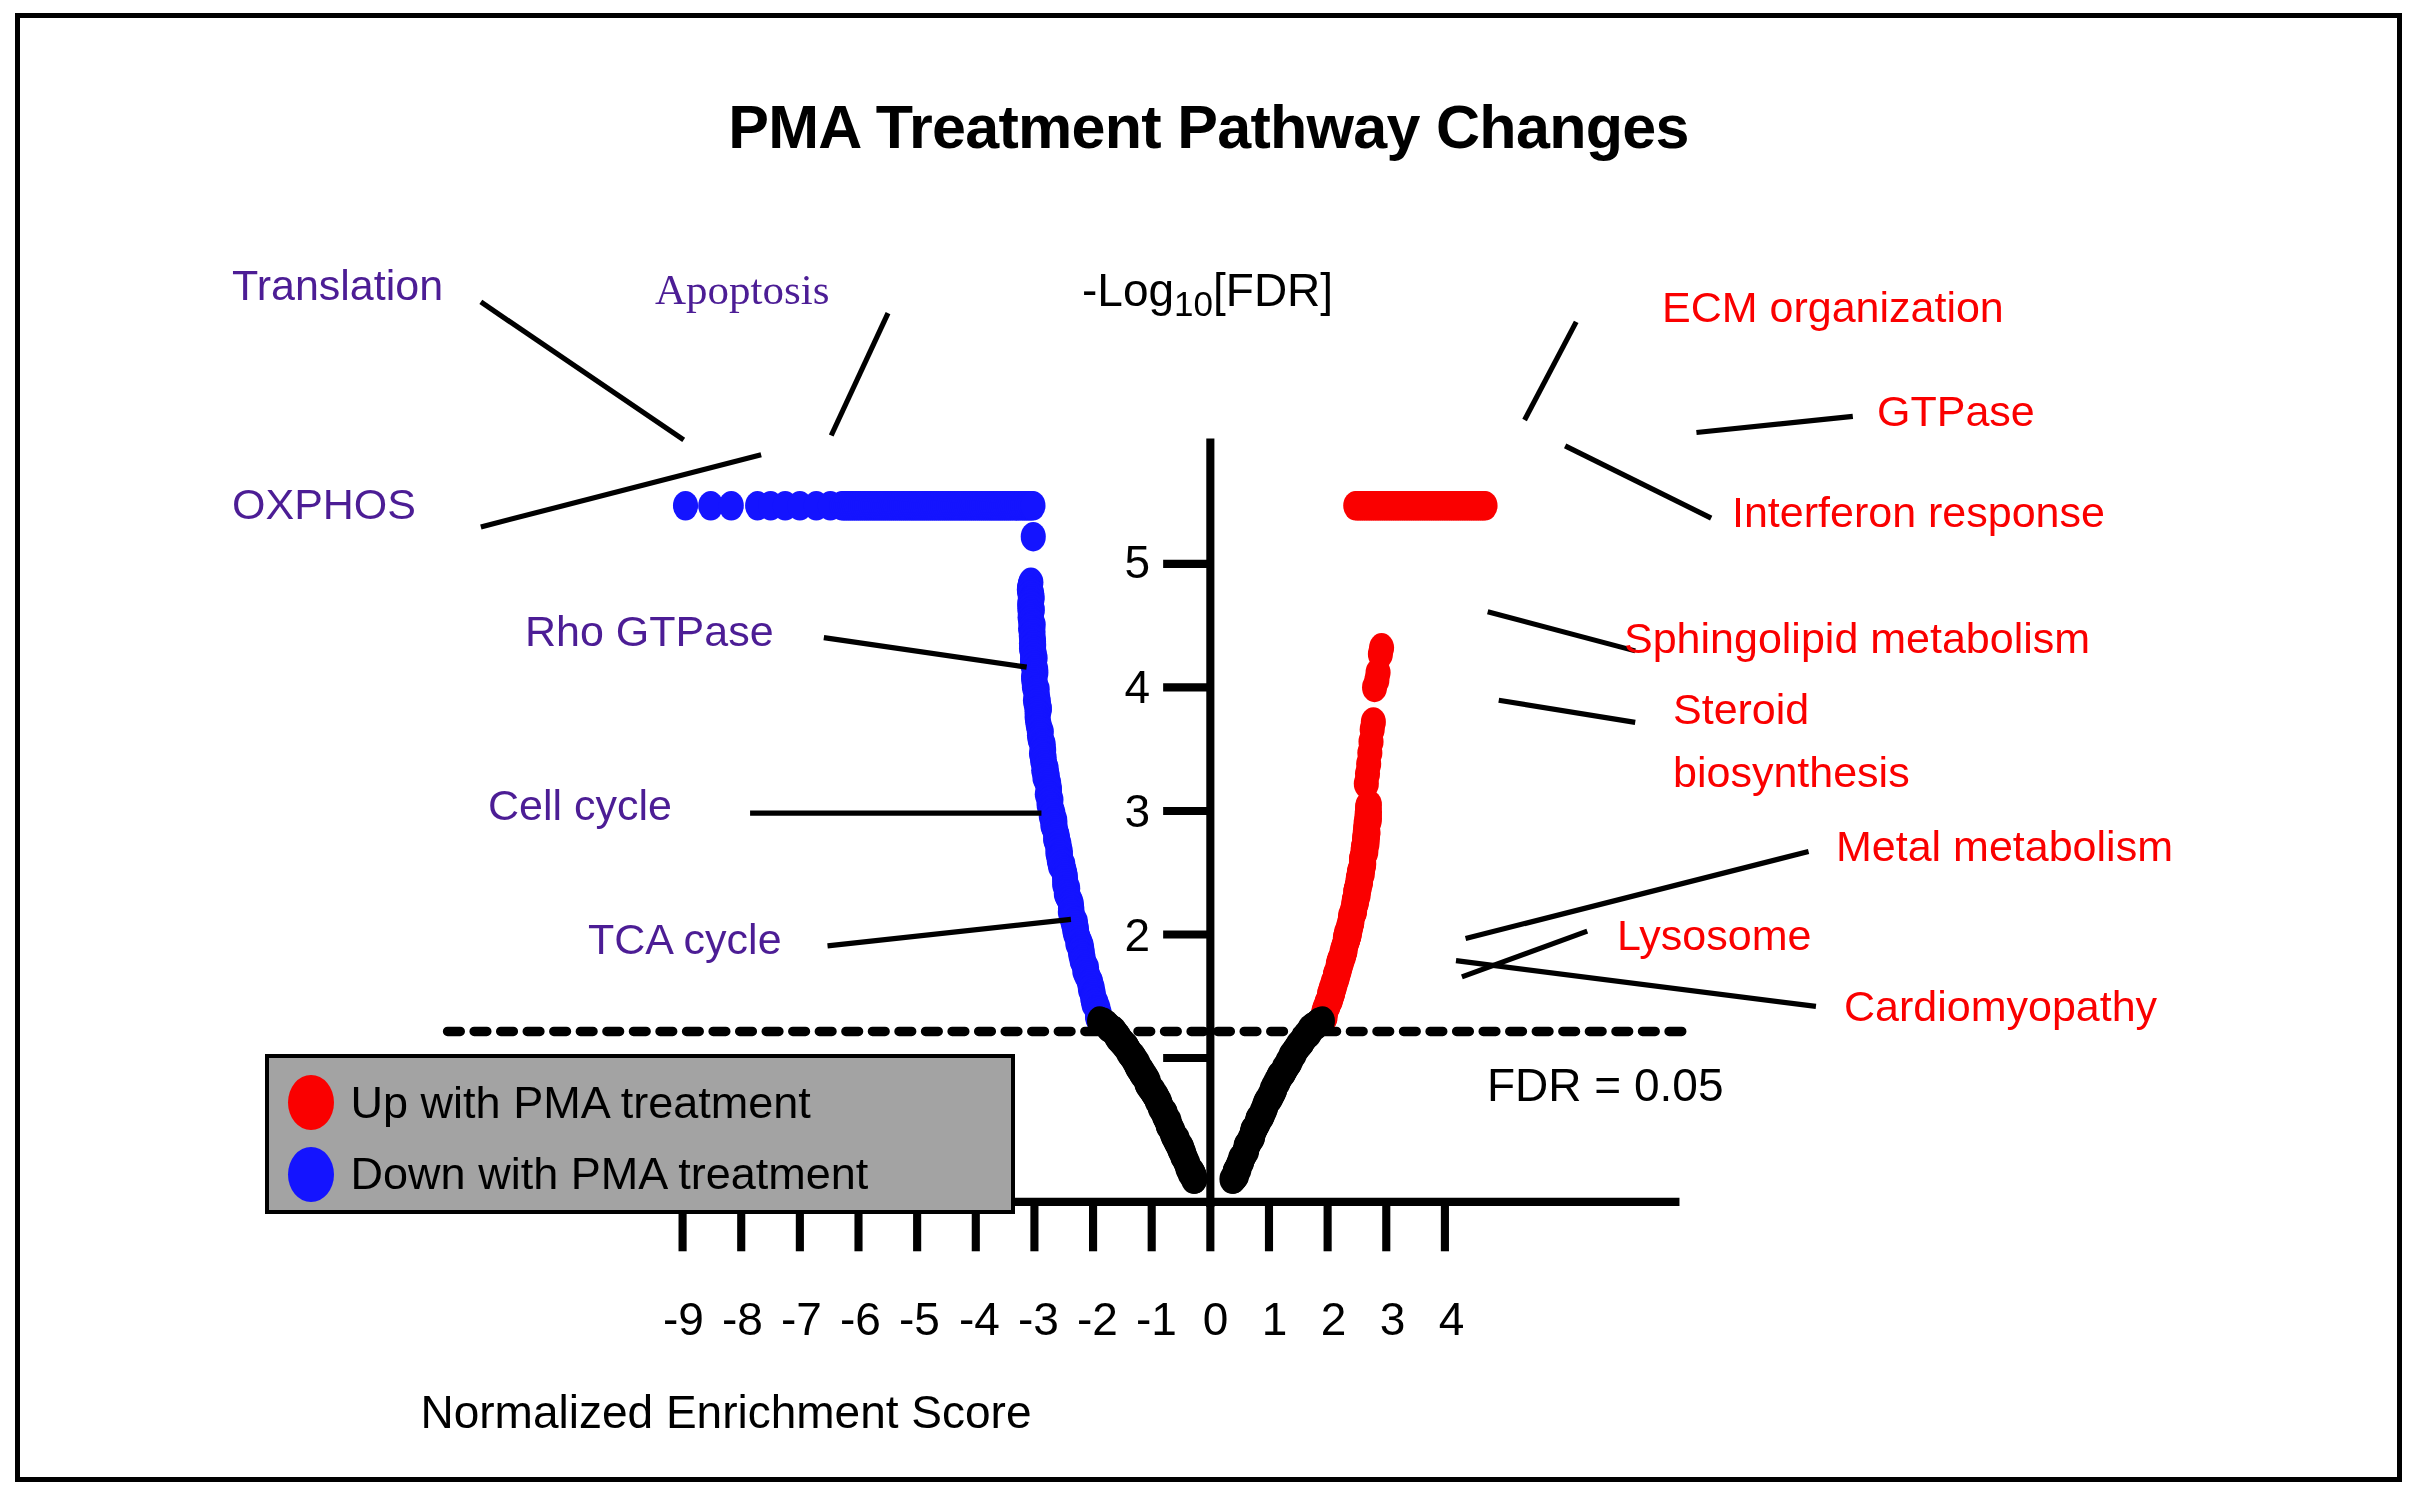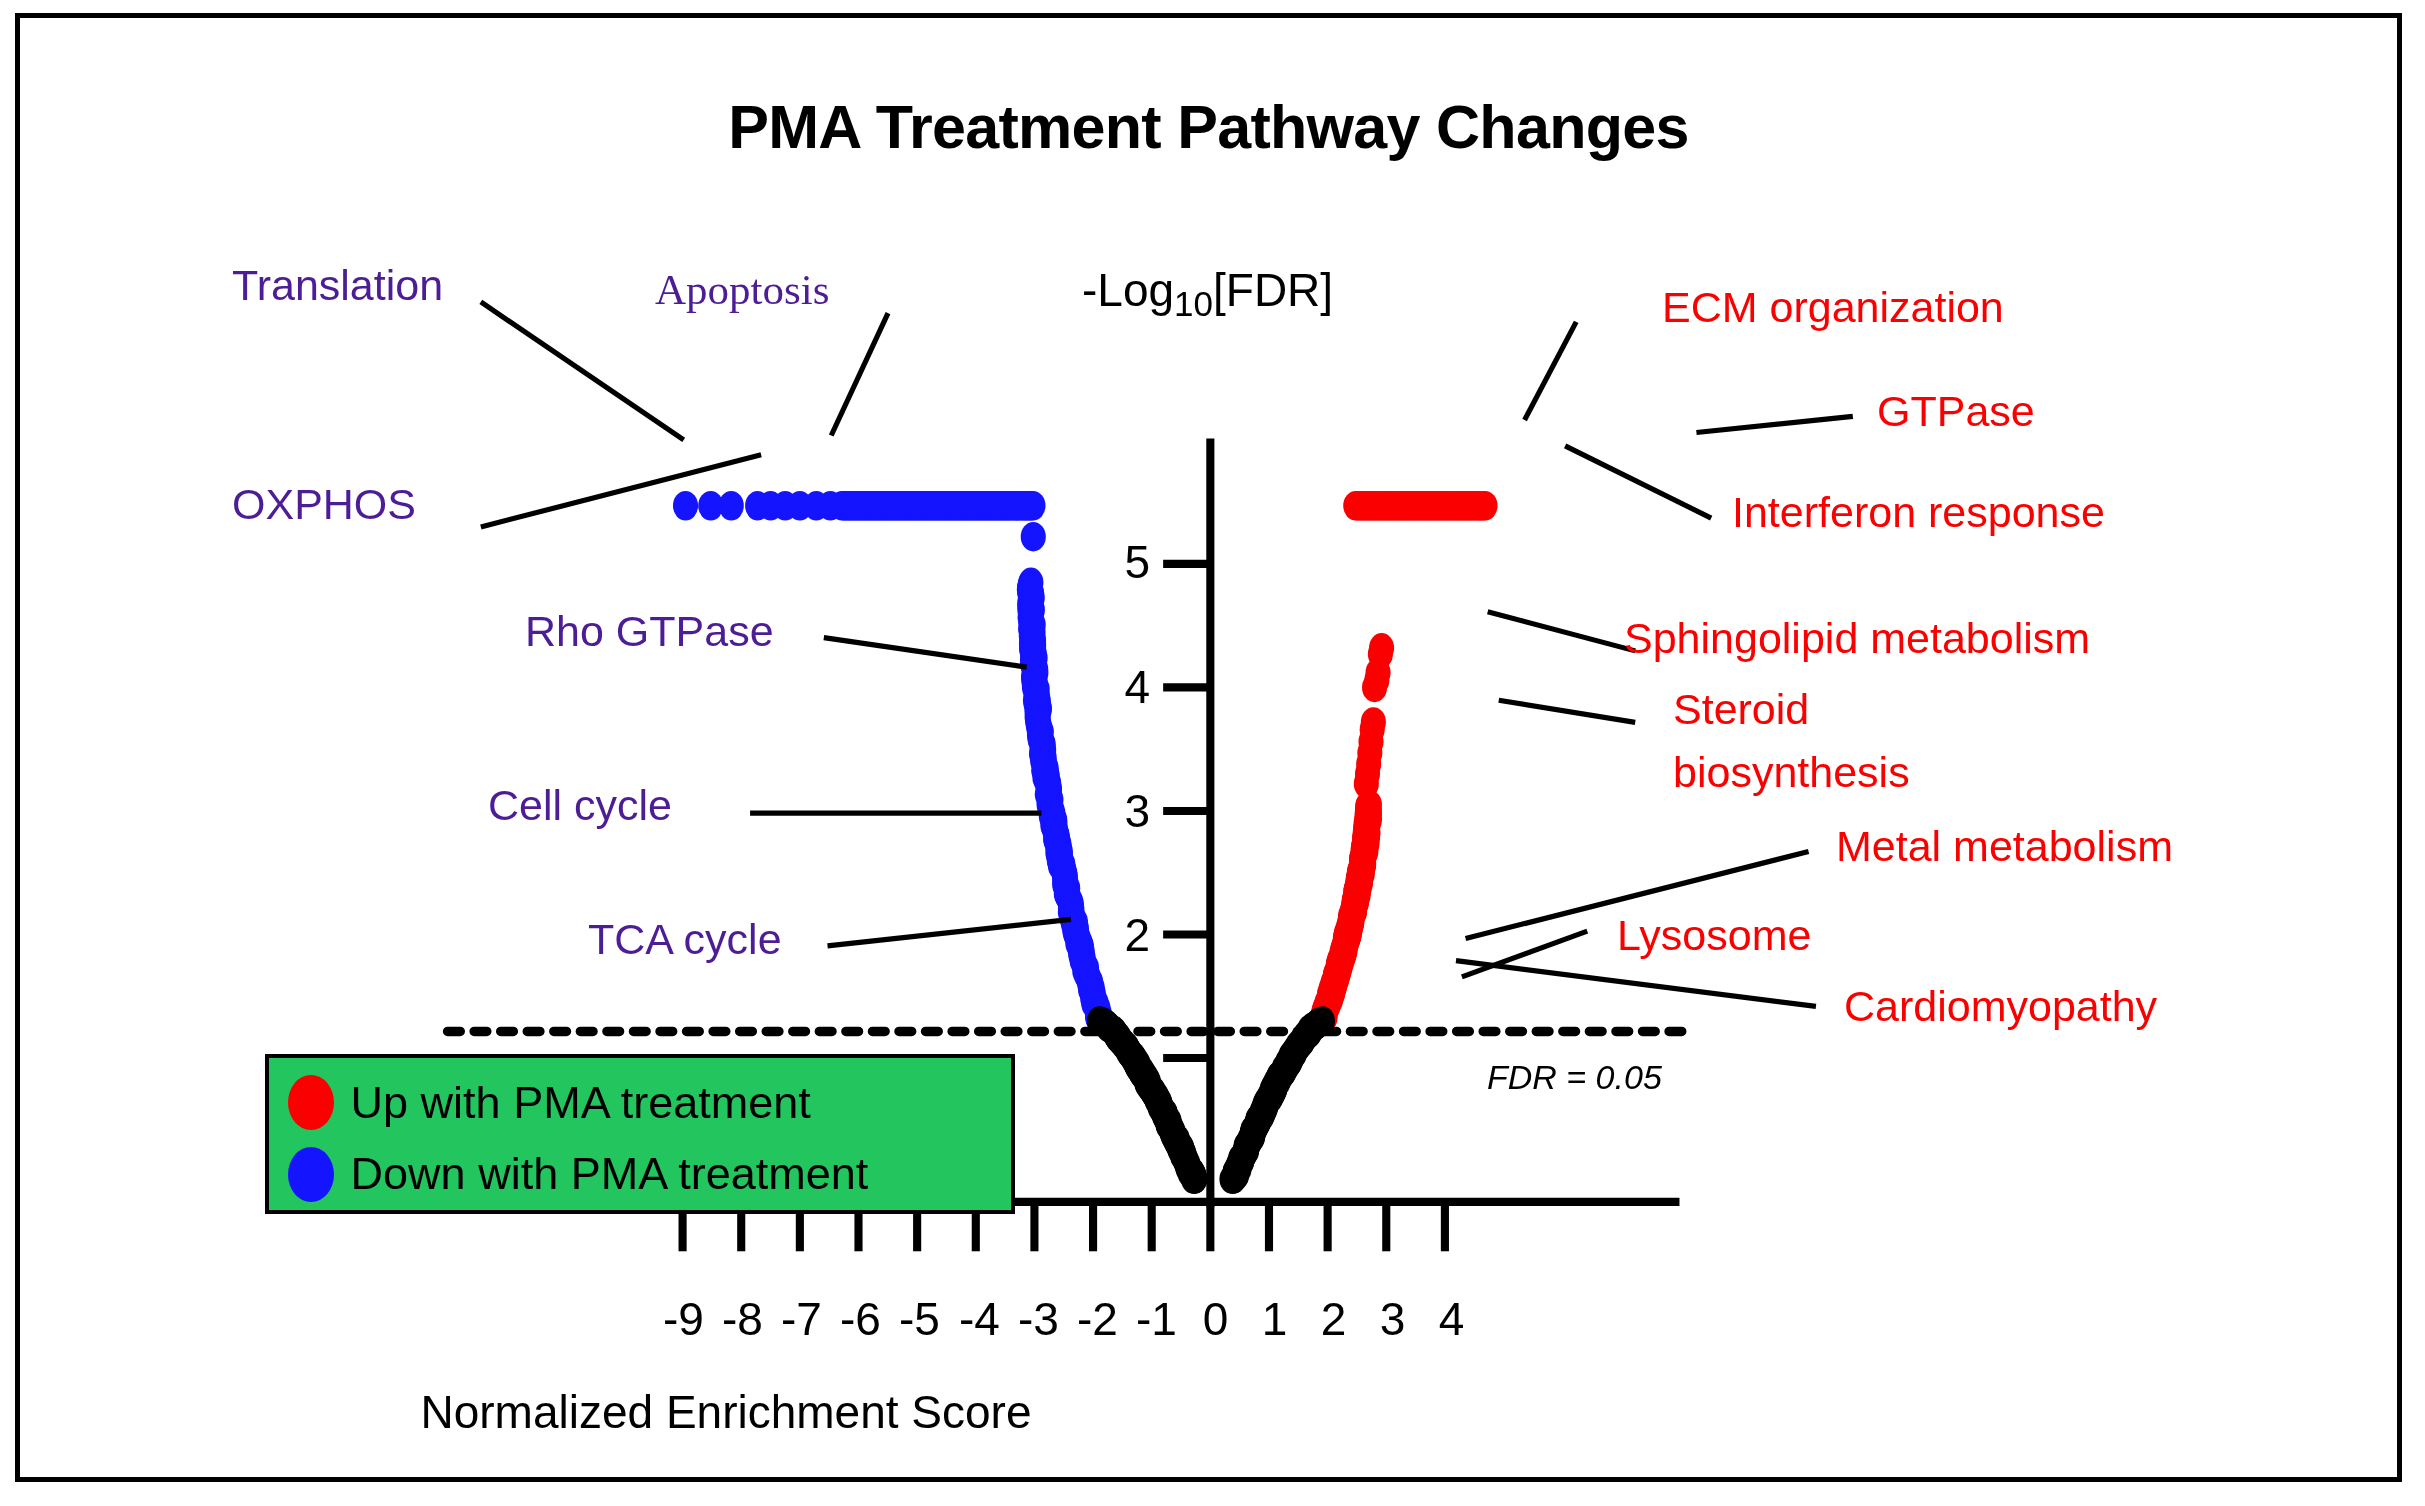--- a/index.html
+++ b/index.html
@@ -8,22 +8,22 @@
   #plot{position:absolute;left:0;top:0;width:100%;height:100%;}
   .ttl{position:absolute;left:0;right:0;top:74px;text-align:center;font-size:61px;font-weight:bold;color:#000;letter-spacing:-0.7px;}
   .lbl{position:absolute;white-space:nowrap;font-size:43px;line-height:1.05;}
   .blue{color:#4c1d95;}
   .red{color:#fa0000;}
   .tick{position:absolute;font-size:46px;color:#000;text-align:center;}
   .ylab{position:absolute;font-size:46px;color:#000;text-align:right;}
   #xtitle{position:absolute;left:0;width:1412px;top:1367px;text-align:center;font-size:46px;color:#000;}
   #ytitle{position:absolute;top:245px;left:1062px;font-size:46px;color:#000;white-space:nowrap;}
   #ytitle sub{font-size:35px;}
-  #fdrtxt{position:absolute;left:1467px;top:1040px;font-size:34px;font-style:italic;color:#000;white-space:nowrap;}
-  #legend{position:absolute;left:245px;top:1036px;width:750px;height:160px;border:4.5px solid #000;background:#22c55e;box-sizing:border-box;}
+  #fdrtxt{position:absolute;left:1467px;top:1040px;font-size:46px;color:#000;white-space:nowrap;}
+  #legend{position:absolute;left:245px;top:1036px;width:750px;height:160px;border:4.5px solid #000;background:#a3a3a3;box-sizing:border-box;}
   .lrow{position:absolute;left:19.3px;height:68px;display:flex;align-items:center;gap:16.3px;}
   .ldot{width:46px;height:55px;border-radius:50%;flex:0 0 auto;}
   .ltxt{font-size:45px;color:#000;white-space:nowrap;}
 </style>
 </head>
 <body>
 
 <div id="frame">
 
   <div class="ttl">PMA Treatment Pathway Changes</div>

